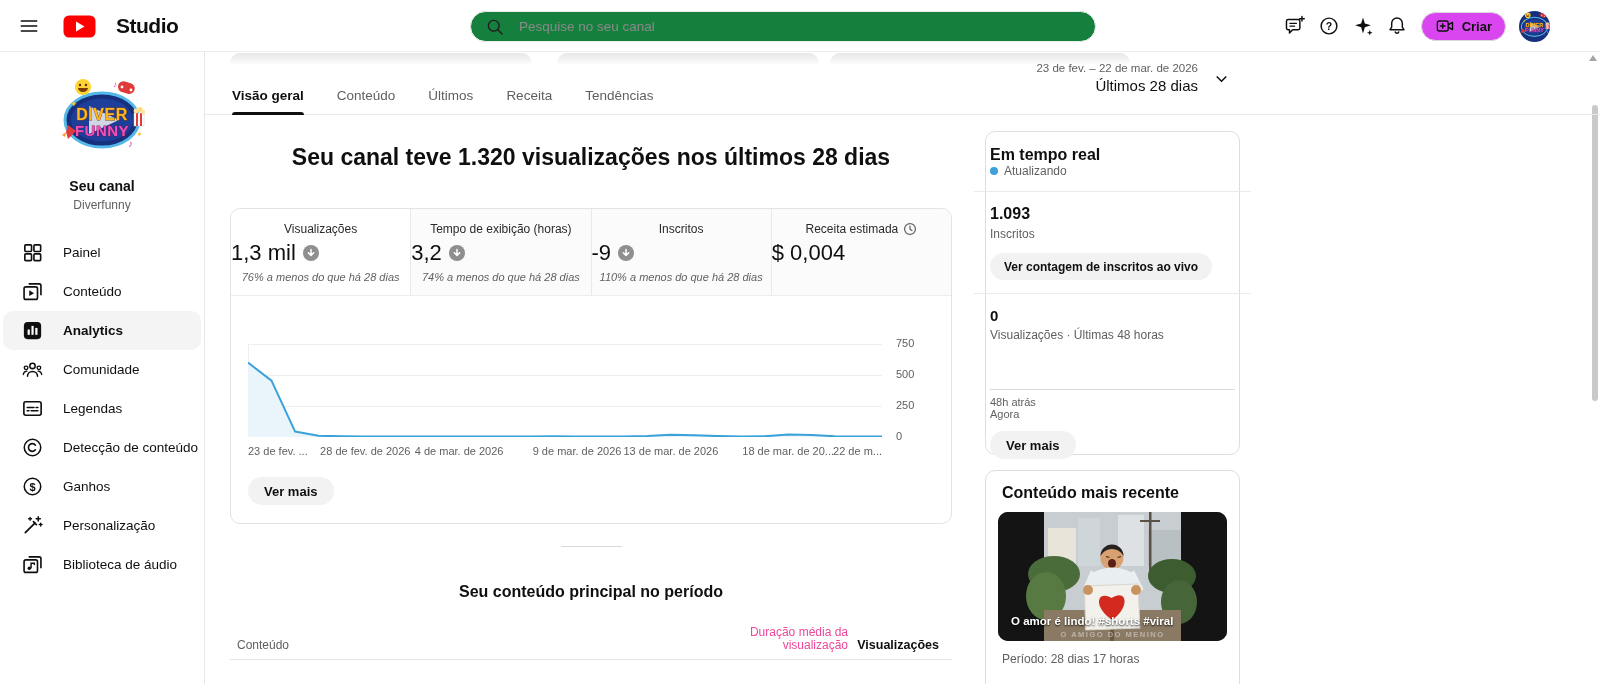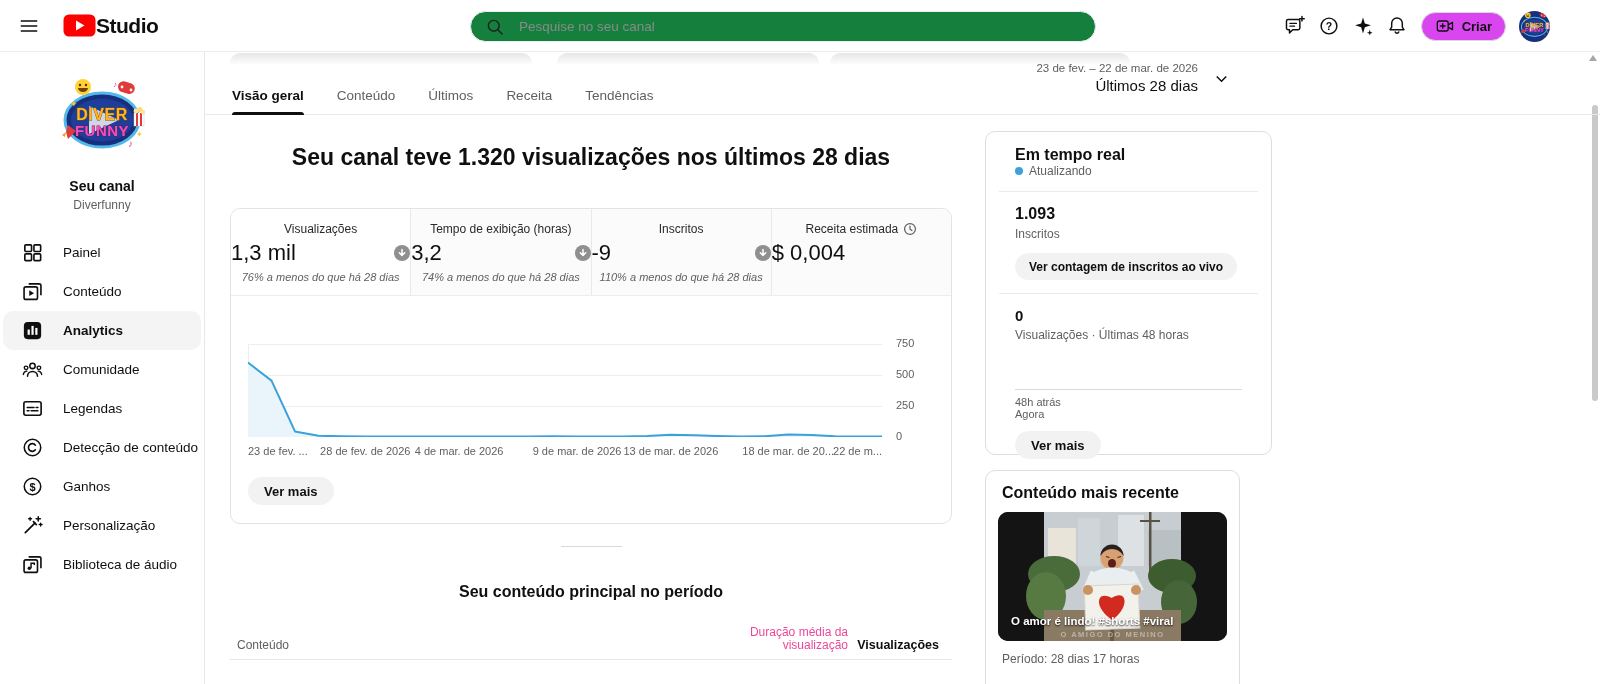--- a/index.html
+++ b/index.html
@@ -8,21 +8,21 @@
     width:1600px; height:684px; overflow:hidden;
     font-family:"Liberation Sans", sans-serif;
     color:#0f0f0f; background:#fff;
   }
   #app { position:relative; width:1600px; height:684px; overflow:hidden; background:#fff; }
 
   
   .topbar { position:absolute; left:0; top:0; width:1600px; height:52px; background:#fff;
             border-bottom:1px solid #ececec; z-index:20; display:flex; align-items:center; }
   .hamburger { margin-left:16px; width:26px; height:26px; border:none; background:none; cursor:pointer; padding:2px; }
-  .logo { display:flex; align-items:flex-start; gap:0; margin-left:21px; cursor:pointer; }
+  .logo { display:flex; align-items:flex-end; gap:20px; margin-left:21px; cursor:pointer; }
   .logo-text { font-size:21px; font-weight:700; letter-spacing:-0.5px; }
   .searchwrap { position:absolute; left:470px; top:11px; width:626px; height:31px; border-radius:16px;
                 background:#15803d; border:1px solid #ececec; display:flex; align-items:center; padding:0 14px; }
   .searchwrap input { border:none; outline:none; background:transparent; font-size:13.5px; color:#0f0f0f;
                       margin-left:12px; width:520px; font-family:inherit; }
   .searchwrap input::placeholder { color:#8a8a8a; }
   .tb-right { position:absolute; right:50px; top:0; height:52px; display:flex; align-items:center; }
   .tb-icon-btn { width:34px; height:34px; border:none; background:none; cursor:pointer; display:flex;
                  align-items:center; justify-content:center; padding:0; }
   .create-btn { margin-left:7px; height:29px; border-radius:18px; border:1px solid #d9d9d9; background:#d946ef;
@@ -64,21 +64,21 @@
   .headline { position:absolute; left:230px; top:144px; width:722px; text-align:center;
               font-size:23px; font-weight:700; }
   .big-card { position:absolute; left:230px; top:208px; width:722px; height:316px; background:#fff;
               border:1px solid #e3e3e3; border-radius:10px; }
   .metric-row { display:flex; height:87px; border-bottom:1px solid #ededed; }
   .metric { flex:1; text-align:center; background:#fbfbfb; border-left:1px solid #e9e9e9; padding-top:13px; cursor:pointer; }
   .metric:first-child { border-left:none; border-radius:9px 0 0 0; }
   .metric:last-child { border-radius:0 9px 0 0; }
   .metric.selected { background:#fff; }
   .m-label { font-size:12px; color:#2a2a2a; display:flex; justify-content:center; align-items:center; gap:5px; }
-  .m-value { margin-top:4px; font-size:22px; color:#0f0f0f; display:flex; justify-content:space-between; align-items:center; gap:7px; }
+  .m-value { margin-top:4px; font-size:22px; color:#0f0f0f; display:flex; justify-content:flex-start; align-items:center; gap:7px; }
   .m-delta { margin-top:5px; font-size:11px; font-style:italic; color:#606060; min-height:12px; }
 
   .plot { position:absolute; left:17px; top:127px; width:634px; height:101px; }
   .gl { position:absolute; left:0; right:0; height:1px; background:#eeeeee; }
   .gl0{top:8px}.gl1{top:39px}.gl2{top:70px}
   .vline { position:absolute; left:0; top:8px; bottom:0; width:1px; background:#eeeeee; }
   .baseline { position:absolute; left:0; right:0; bottom:0; height:1px; background:#8f8f8f; }
   .chartsvg { position:absolute; left:0; top:0; width:634px; height:101px; }
   .ylab { position:absolute; left:665px; font-size:11px; color:#606060; }
   .yl0{top:128px}.yl1{top:159px}.yl2{top:190px}.yl3{top:221px}
@@ -100,22 +100,22 @@
   .mid-divider { position:absolute; left:561px; top:546px; width:61px; height:1px; background:#d9d9d9; }
   .section-title { position:absolute; left:230px; top:583px; width:722px; text-align:center;
                    font-size:16px; font-weight:700; }
   .table-head { position:absolute; left:230px; top:623px; width:722px; height:37px; border-bottom:1px solid #e6e6e6; }
   .th-content { position:absolute; left:7px; bottom:7px; font-size:12px; color:#606060; }
   .th-duration { position:absolute; right:104px; bottom:7px; width:130px; text-align:right; font-size:12px;
                  color:#ec4899; line-height:13px; cursor:pointer;margin-top:44px; }
   .th-views { position:absolute; right:13px; bottom:7px; font-size:12.5px; font-weight:700; color:#0f0f0f; cursor:pointer; }
 
   
-  .rt-card { position:absolute; left:985px; top:131px; width:287px; height:324px; background:#fff;
-             border:1px solid #dedede; border-radius:10px; padding:14px 29px; }
+  .rt-card { position:absolute; left:985px; top:131px; width:255px; height:324px; background:#fff;
+             border:1px solid #dedede; border-radius:10px; padding:14px 4px; }
   .rt-title { font-size:16px; font-weight:700; }
   .rt-status { display:flex; align-items:center; gap:6px; font-size:12px; color:#606060; }
   .dot { width:8px; height:8px; border-radius:50%; background:#3ea2da; flex:none; }
   .rt-div { height:1px; background:#ebebeb; margin:13px -16px; }
   .rt-num { font-size:16px; font-weight:700; }
   .rt-num2 { font-size:15px; font-weight:700; }
   .rt-sub { font-size:12px; color:#606060; margin-top:4px; }
   .rt-btn { margin-top:12px; height:27px; font-size:12px; padding:0 14px; }
   .spark { height:42px; position:relative; margin-top:6px; }
   .spark-axis { position:absolute; left:0; right:0; bottom:0; height:1px; background:#d9d9d9; }

